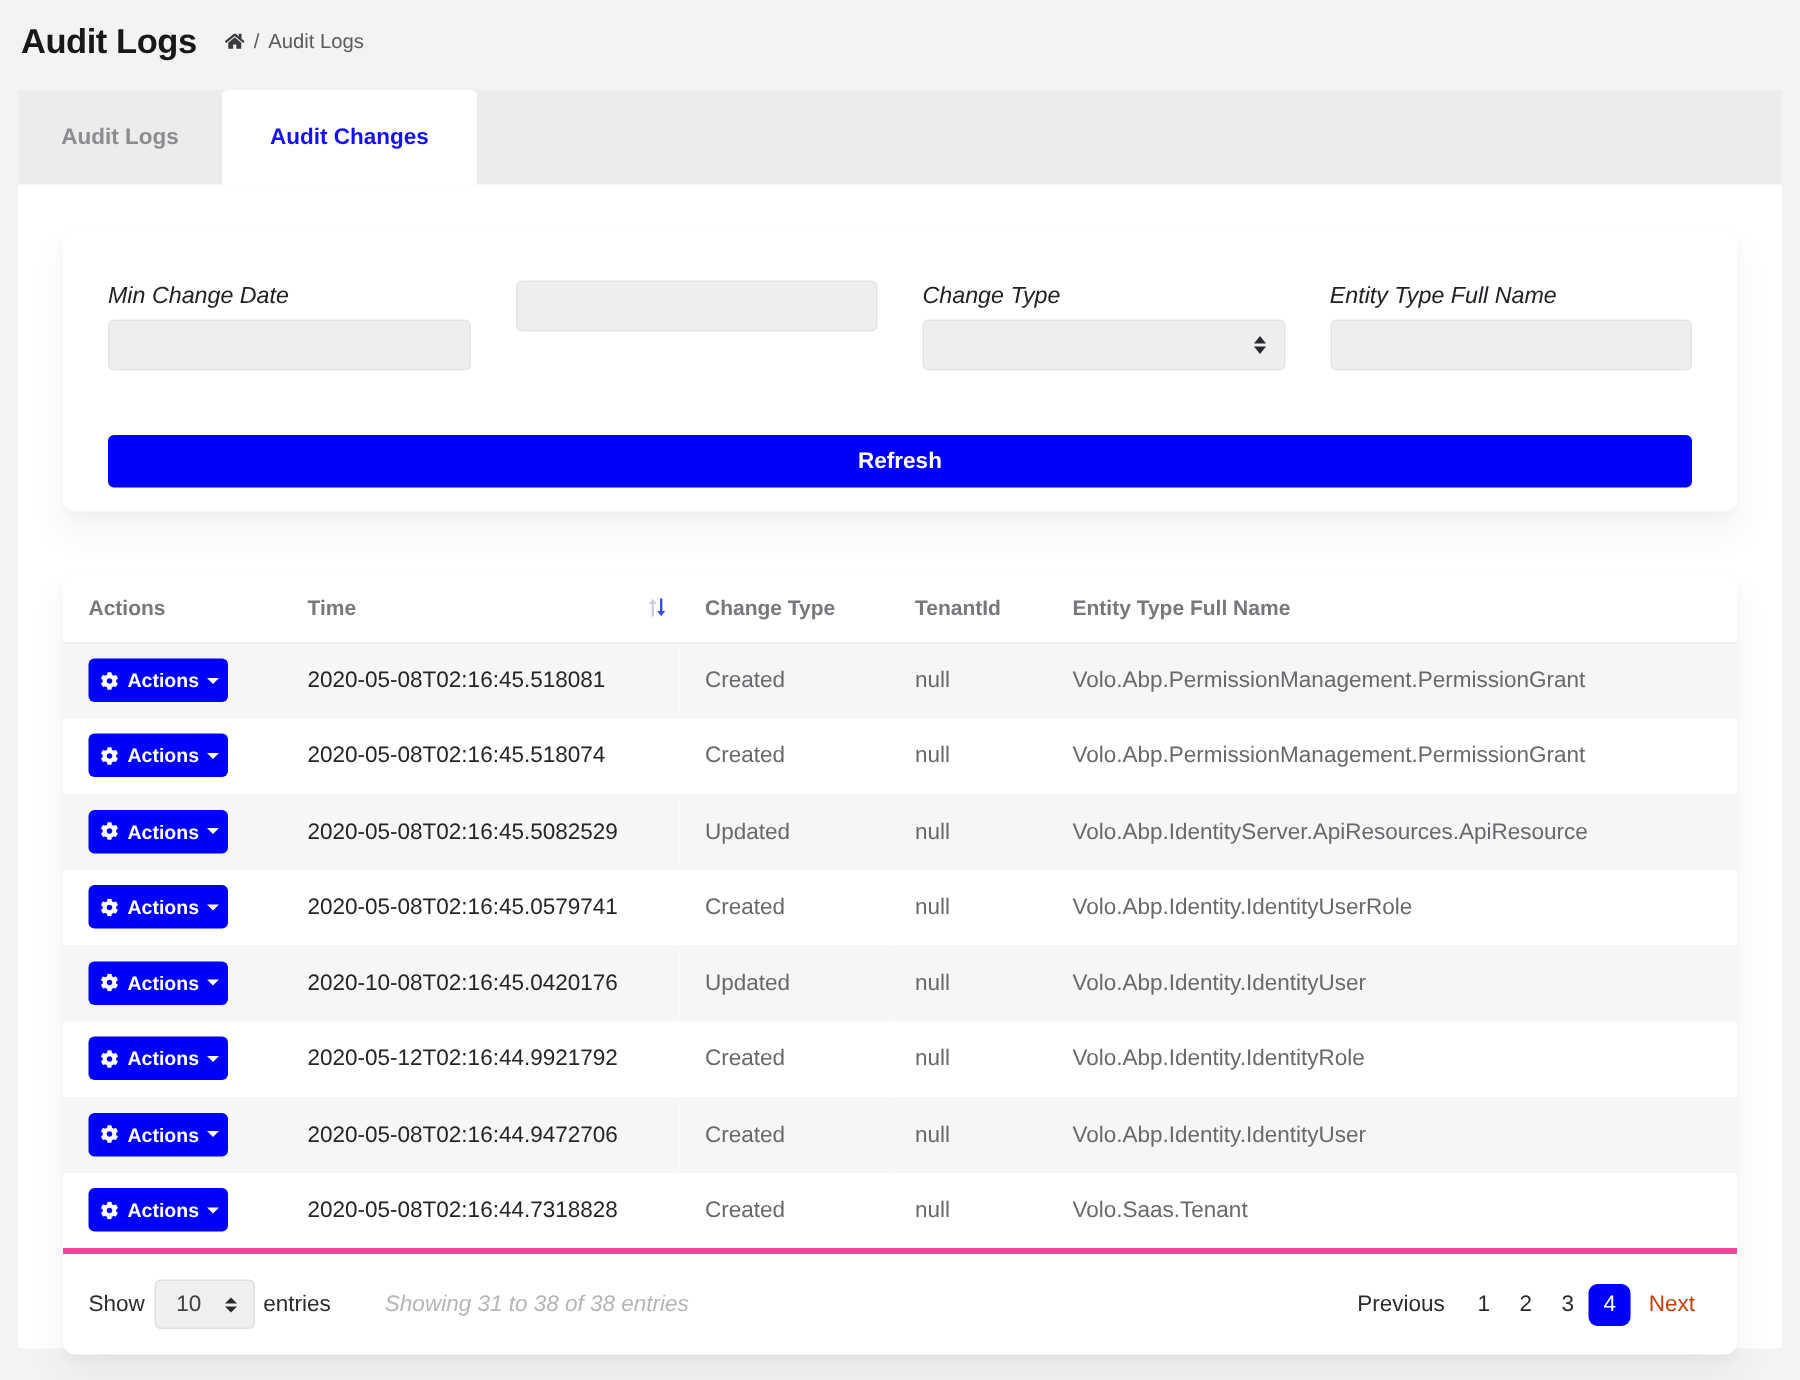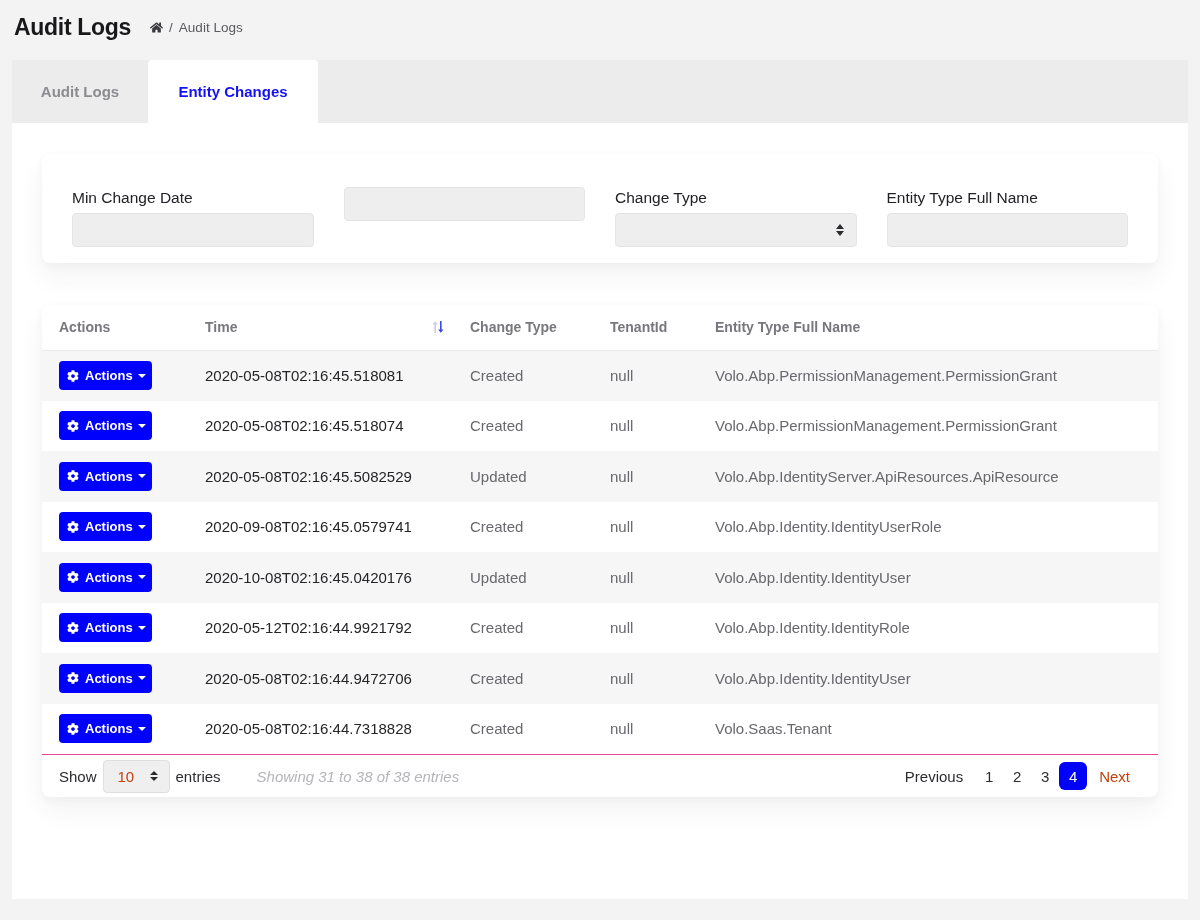--- a/index.html
+++ b/index.html
@@ -21,21 +21,21 @@
          font-size: 15px; font-weight: 700; cursor: pointer; }
   .tab.inactive { width: 136px; color: #8b8b90; }
   .tab.active { width: 170px; background: #ffffff; color: #1511f2; border-radius: 4px 4px 0 0; }
   
   .tab-content { margin: 0 12px; background: #ffffff; height: 776px; }
   .card { background: #fff; border-radius: 8px;
           box-shadow: 0 14px 25px rgba(60,60,80,.055), 0 3px 8px rgba(60,60,80,.04); }
   
   .filter-card { margin: 0 30px; padding: 33px 30px 16px; position: relative; top: 31px; }
   .filter-grid { display: grid; grid-template-columns: repeat(4, 1fr); column-gap: 30px; }
-  .field-label { display: block; font-size: 15.5px; color: #212126; line-height: 21px; margin-bottom: 5px; }
+  .field-label { display: block; font-size: 15.5px; color: #212126; line-height: 21px; margin-bottom: 5px; font-style: italic; }
   .field-input { width: 100%; height: 34px; background: #eeeeee; border: 1px solid #e4e4e6;
                  border-radius: 4px; font: inherit; font-size: 14px; padding: 0 10px; color: #333; }
   .select-wrap { position: relative; }
   .select-wrap .updown { position: absolute; right: 13px; top: 50%; transform: translateY(-50%); }
   .updown { display: inline-flex; flex-direction: column; gap: 2px; }
   .updown i { display: block; width: 0; height: 0; border-left: 4.5px solid transparent; border-right: 4.5px solid transparent; }
   .updown i.up { border-bottom: 5px solid #2a2a2e; }
   .updown i.down { border-top: 5px solid #2a2a2e; }
   .refresh-btn { margin-top: 43px; width: 100%; height: 35px; background: #0000fd; border: none;
                  border-radius: 4px; color: #fff; font-family: inherit; font-size: 15px; font-weight: 600; cursor: pointer; }
@@ -49,25 +49,25 @@
   td.c-time { color: #252528; }
   .th-time-inner { display: flex; align-items: center; justify-content: space-between; gap: 32px; }
   .sort-ic { display: inline-flex; margin-right: -9px; }
   .actions-btn { display: inline-flex; align-items: center; height: 29px; padding: 0 6px 0 8px;
                  background: #0000fd; border: none; border-radius: 4px; color: #fff;
                  font-family: inherit; font-size: 13px; font-weight: 600; cursor: pointer; }
   .actions-btn svg { margin-right: 6px; }
   .caret-down { width: 0; height: 0; border-left: 4px solid transparent; border-right: 4px solid transparent;
                 border-top: 4.5px solid #fff; margin-left: 5px; }
   
-  .table-footer { display: flex; align-items: center; height: 43px; border-top: 1px solid #ec4899;
+  .table-footer { display: flex; align-items: center; height: 71px; border-top: 4px solid #ec4899;
                   padding: 0 28px 0 17px; font-size: 15px; color: #2c2c30; }
   .page-size { position: relative; width: 67px; height: 33px; margin: 0 6px; background: #efeff0;
                border: 1px solid #dfdfe1; border-radius: 4px; display: flex; align-items: center; }
-  .page-size .val { margin-left: 14px; font-size: 15px; color: #c2410c; }
+  .page-size .val { margin-left: 14px; font-size: 15px; color: #404040; }
   .page-size .updown { position: absolute; right: 11px; top: 50%; transform: translateY(-50%); }
   .page-size .updown i.up { border-bottom-width: 4.5px; }
   .page-size .updown i.down { border-top-width: 4.5px; }
   .entries-summary { margin-left: 36px; color: #b5b5ba; font-style: italic; }
   .pagination { margin-left: auto; display: flex; align-items: center; }
   .pg-prev { margin-right: 12px; color: #2c2c30; cursor: pointer; }
   .pg-num { min-width: 28px; height: 28px; display: flex; align-items: center; justify-content: center;
             color: #2c2c30; cursor: pointer; }
   .pg-num.active { background: #0000fd; color: #fff; border-radius: 6px; }
   .pg-next { margin-left: 12px; color: #c2410c; }
@@ -83,21 +83,21 @@
           <path d="M280.37 148.26L96 300.11V464a16 16 0 0 0 16 16l112.06-.29a16 16 0 0 0 15.92-16V368a16 16 0 0 1 16-16h64a16 16 0 0 1 16 16v95.64a16 16 0 0 0 16 16.05L464 480a16 16 0 0 0 16-16V300L295.67 148.26a12.19 12.19 0 0 0-15.3 0zM571.6 251.47L488 182.56V44.05a12 12 0 0 0-12-12h-56a12 12 0 0 0-12 12v72.61L318.47 43a48 48 0 0 0-61 0L4.34 251.47a12 12 0 0 0-1.6 16.9l25.5 31A12 12 0 0 0 45.15 301l235.22-193.74a12.19 12.19 0 0 1 15.3 0L530.9 301a12 12 0 0 0 16.9-1.6l25.5-31a12 12 0 0 0-1.7-16.93z"></path>
         </svg>
     </span>
     <span class="sep">/</span>
     <span>Audit Logs</span>
   </div>
 </div>
 
 <div class="tab-strip">
   <div class="tab inactive">Audit Logs</div>
-  <div class="tab active">Entity Changes</div>
+  <div class="tab active">Audit Changes</div>
 </div>
 
 <div class="tab-content">
 
   <div class="card filter-card">
     <div class="filter-grid">
       <div class="field">
         <label class="field-label">Min Change Date</label>
         <input class="field-input" type="text" value="" style="">
       </div>
@@ -112,20 +112,21 @@
               <i class="up"></i>
               <i class="down"></i>
             </span>
         </div>
       </div>
       <div class="field">
         <label class="field-label">Entity Type Full Name</label>
         <input class="field-input" type="text" value="" style="">
       </div>
     </div>
+    <button class="refresh-btn">Refresh</button>
   </div>
 
   <div class="card table-card">
     <table>
       <colgroup>
           <col style="width:146px">
           <col style="width:265px">
           <col style="width:140px">
           <col style="width:105px">
           <col>
@@ -201,21 +202,21 @@
       <tr>
         <td>
           <button class="actions-btn">
             <svg width="12" height="12" viewBox="0 0 512 512" fill="#fff">
                   <path d="M487.4 315.7l-42.6-24.6c4.3-23.2 4.3-47 0-70.2l42.6-24.6c4.9-2.8 7.1-8.6 5.5-14-11.1-35.6-30-67.8-54.7-94.6-3.8-4.1-10-5.1-14.8-2.3L380.8 110c-17.9-15.4-38.5-27.3-60.8-35.1V25.8c0-5.6-3.9-10.5-9.4-11.7-36.7-8.2-74.3-7.8-109.2 0-5.5 1.2-9.4 6.1-9.4 11.7V75c-22.2 7.9-42.8 19.8-60.8 35.1L86.4 85.5c-4.9-2.8-11-1.9-14.8 2.3-24.7 26.7-43.6 58.9-54.7 94.6-1.7 5.4.6 11.2 5.5 14L65 221c-4.3 23.2-4.3 47 0 70.2l-42.6 24.6c-4.9 2.8-7.1 8.6-5.5 14 11.1 35.6 30 67.8 54.7 94.6 3.8 4.1 10 5.1 14.8 2.3l42.6-24.6c17.9 15.4 38.5 27.3 60.8 35.1v49.2c0 5.6 3.9 10.5 9.4 11.7 36.7 8.2 74.3 7.8 109.2 0 5.5-1.2 9.4-6.1 9.4-11.7v-49.2c22.2-7.9 42.8-19.8 60.8-35.1l42.6 24.6c4.9 2.8 11 1.9 14.8-2.3 24.7-26.7 43.6-58.9 54.7-94.6 1.5-5.5-.7-11.3-5.6-14.1zM256 336c-44.1 0-80-35.9-80-80s35.9-80 80-80 80 35.9 80 80-35.9 80-80 80z"></path>
                 </svg>
             <span class="lbl">Actions</span>
             <span class="caret-down"></span>
           </button>
         </td>
-        <td class="c-time">2020-09-08T02:16:45.0579741</td>
+        <td class="c-time">2020-05-08T02:16:45.0579741</td>
         <td class="c-type">Created</td>
         <td class="c-tenant">null</td>
         <td class="c-entity">Volo.Abp.Identity.IdentityUserRole</td>
       </tr>
 
       <tr>
         <td>
           <button class="actions-btn">
             <svg width="12" height="12" viewBox="0 0 512 512" fill="#fff">
                   <path d="M487.4 315.7l-42.6-24.6c4.3-23.2 4.3-47 0-70.2l42.6-24.6c4.9-2.8 7.1-8.6 5.5-14-11.1-35.6-30-67.8-54.7-94.6-3.8-4.1-10-5.1-14.8-2.3L380.8 110c-17.9-15.4-38.5-27.3-60.8-35.1V25.8c0-5.6-3.9-10.5-9.4-11.7-36.7-8.2-74.3-7.8-109.2 0-5.5 1.2-9.4 6.1-9.4 11.7V75c-22.2 7.9-42.8 19.8-60.8 35.1L86.4 85.5c-4.9-2.8-11-1.9-14.8 2.3-24.7 26.7-43.6 58.9-54.7 94.6-1.7 5.4.6 11.2 5.5 14L65 221c-4.3 23.2-4.3 47 0 70.2l-42.6 24.6c-4.9 2.8-7.1 8.6-5.5 14 11.1 35.6 30 67.8 54.7 94.6 3.8 4.1 10 5.1 14.8 2.3l42.6-24.6c17.9 15.4 38.5 27.3 60.8 35.1v49.2c0 5.6 3.9 10.5 9.4 11.7 36.7 8.2 74.3 7.8 109.2 0 5.5-1.2 9.4-6.1 9.4-11.7v-49.2c22.2-7.9 42.8-19.8 60.8-35.1l42.6 24.6c4.9 2.8 11 1.9 14.8-2.3 24.7-26.7 43.6-58.9 54.7-94.6 1.5-5.5-.7-11.3-5.6-14.1zM256 336c-44.1 0-80-35.9-80-80s35.9-80 80-80 80 35.9 80 80-35.9 80-80 80z"></path>

